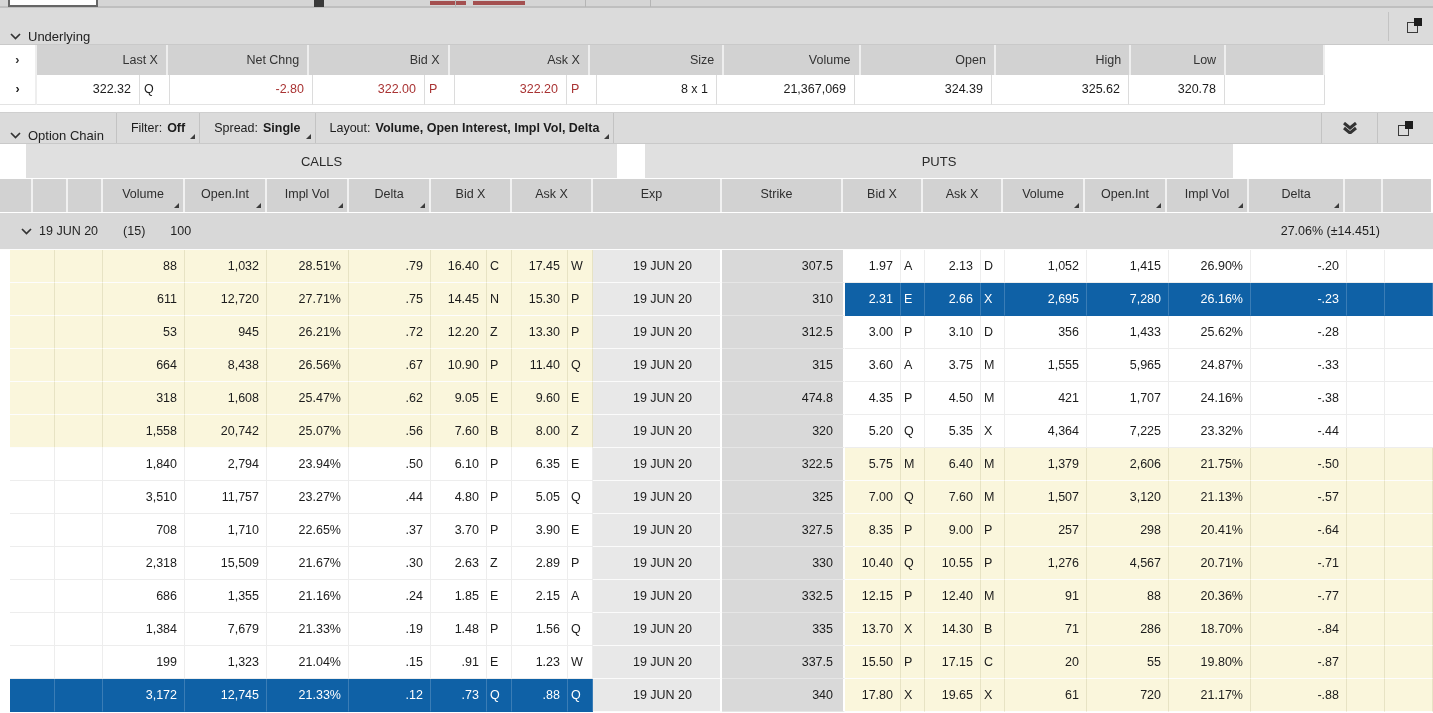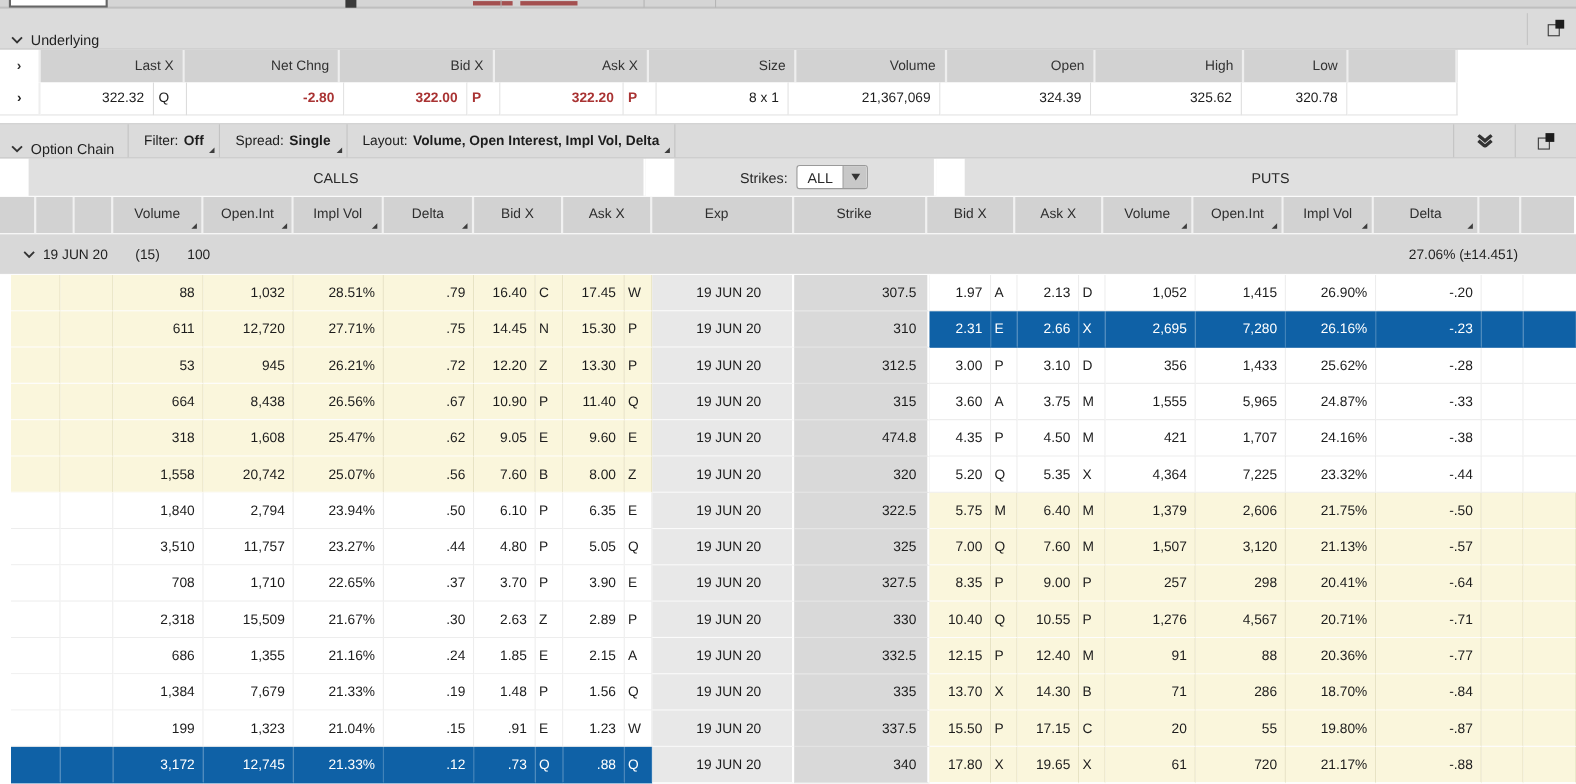--- a/index.html
+++ b/index.html
@@ -36,21 +36,21 @@
 
   
   .u-table { width:1325px; }
   .u-row { display:flex; }
   .u-head .u-cell { background:#d2d2d2; border-right:2px solid #eeeeee; height:30px; line-height:30px;
     text-align:right; padding-right:8px; color:#333; }
   .u-vals .u-cell { background:#fff; border-right:1px solid #dcdcdc; border-bottom:1px solid #e3e3e3;
     height:30px; line-height:29px; text-align:right; padding-right:8px; }
   .u-cell.letter { text-align:left; padding:0 0 0 4px; }
   .u-chev { width:37px !important; text-align:center !important; padding:0 !important; font-weight:bold; color:#222; background:#fff !important; border-right:2px solid #eee !important; }
-  .red { color:#a93333;font-weight:bold; }
+  .red { color:#a93333; }
 
   
   .strip { display:flex; height:34px; background:#fff; }
   .strip-zone { display:flex; align-items:center; justify-content:center; background:#e0e0e0; height:100%; border-right:2px solid #fff; font-size:13px; color:#2a2a2a;margin-left:26px; }
   .strip-calls { width:593px; }
   .strip-mid { width:252px; gap:8px; }
   .strip-puts { width:588px; border-right:none; }
   .strikes-box { display:flex; align-items:center; height:22px; border:1px solid #9a9a9a; border-radius:3px; background:#fff; overflow:hidden; }
   .strikes-box .val { padding:0 9px; }
   .strikes-box .btn { width:22px; height:100%; background:#c8c8c8; border-left:1px solid #a8a8a8; display:flex; align-items:center; justify-content:center; }
@@ -190,29 +190,20 @@
         </svg>
     </div>
     <div class="icon-cell">
       <span class="popout"></span>
     </div>
   </div>
 </div>
 
 <div class="strip">
   <div class="strip-zone strip-calls">CALLS</div>
-  <div class="strip-zone strip-mid">
-    <span>Strikes:</span>
-    <span class="strikes-box">
-      <span class="val">ALL</span>
-      <span class="btn">
-          <span class="tri-down"></span>
-        </span>
-    </span>
-  </div>
   <div class="strip-zone strip-puts">PUTS</div>
 </div>
 
 <div class="colhead">
   <div class="ch blank hw-e0"></div>
   <div class="ch blank hw-e1"></div>
   <div class="ch blank hw-e2"></div>
   <div class="ch hw-col"><span>Volume</span><span class="corner-tri"></span></div>
   <div class="ch hw-col"><span>Open.Int</span><span class="corner-tri"></span></div>
   <div class="ch hw-col"><span>Impl Vol</span><span class="corner-tri"></span></div>

